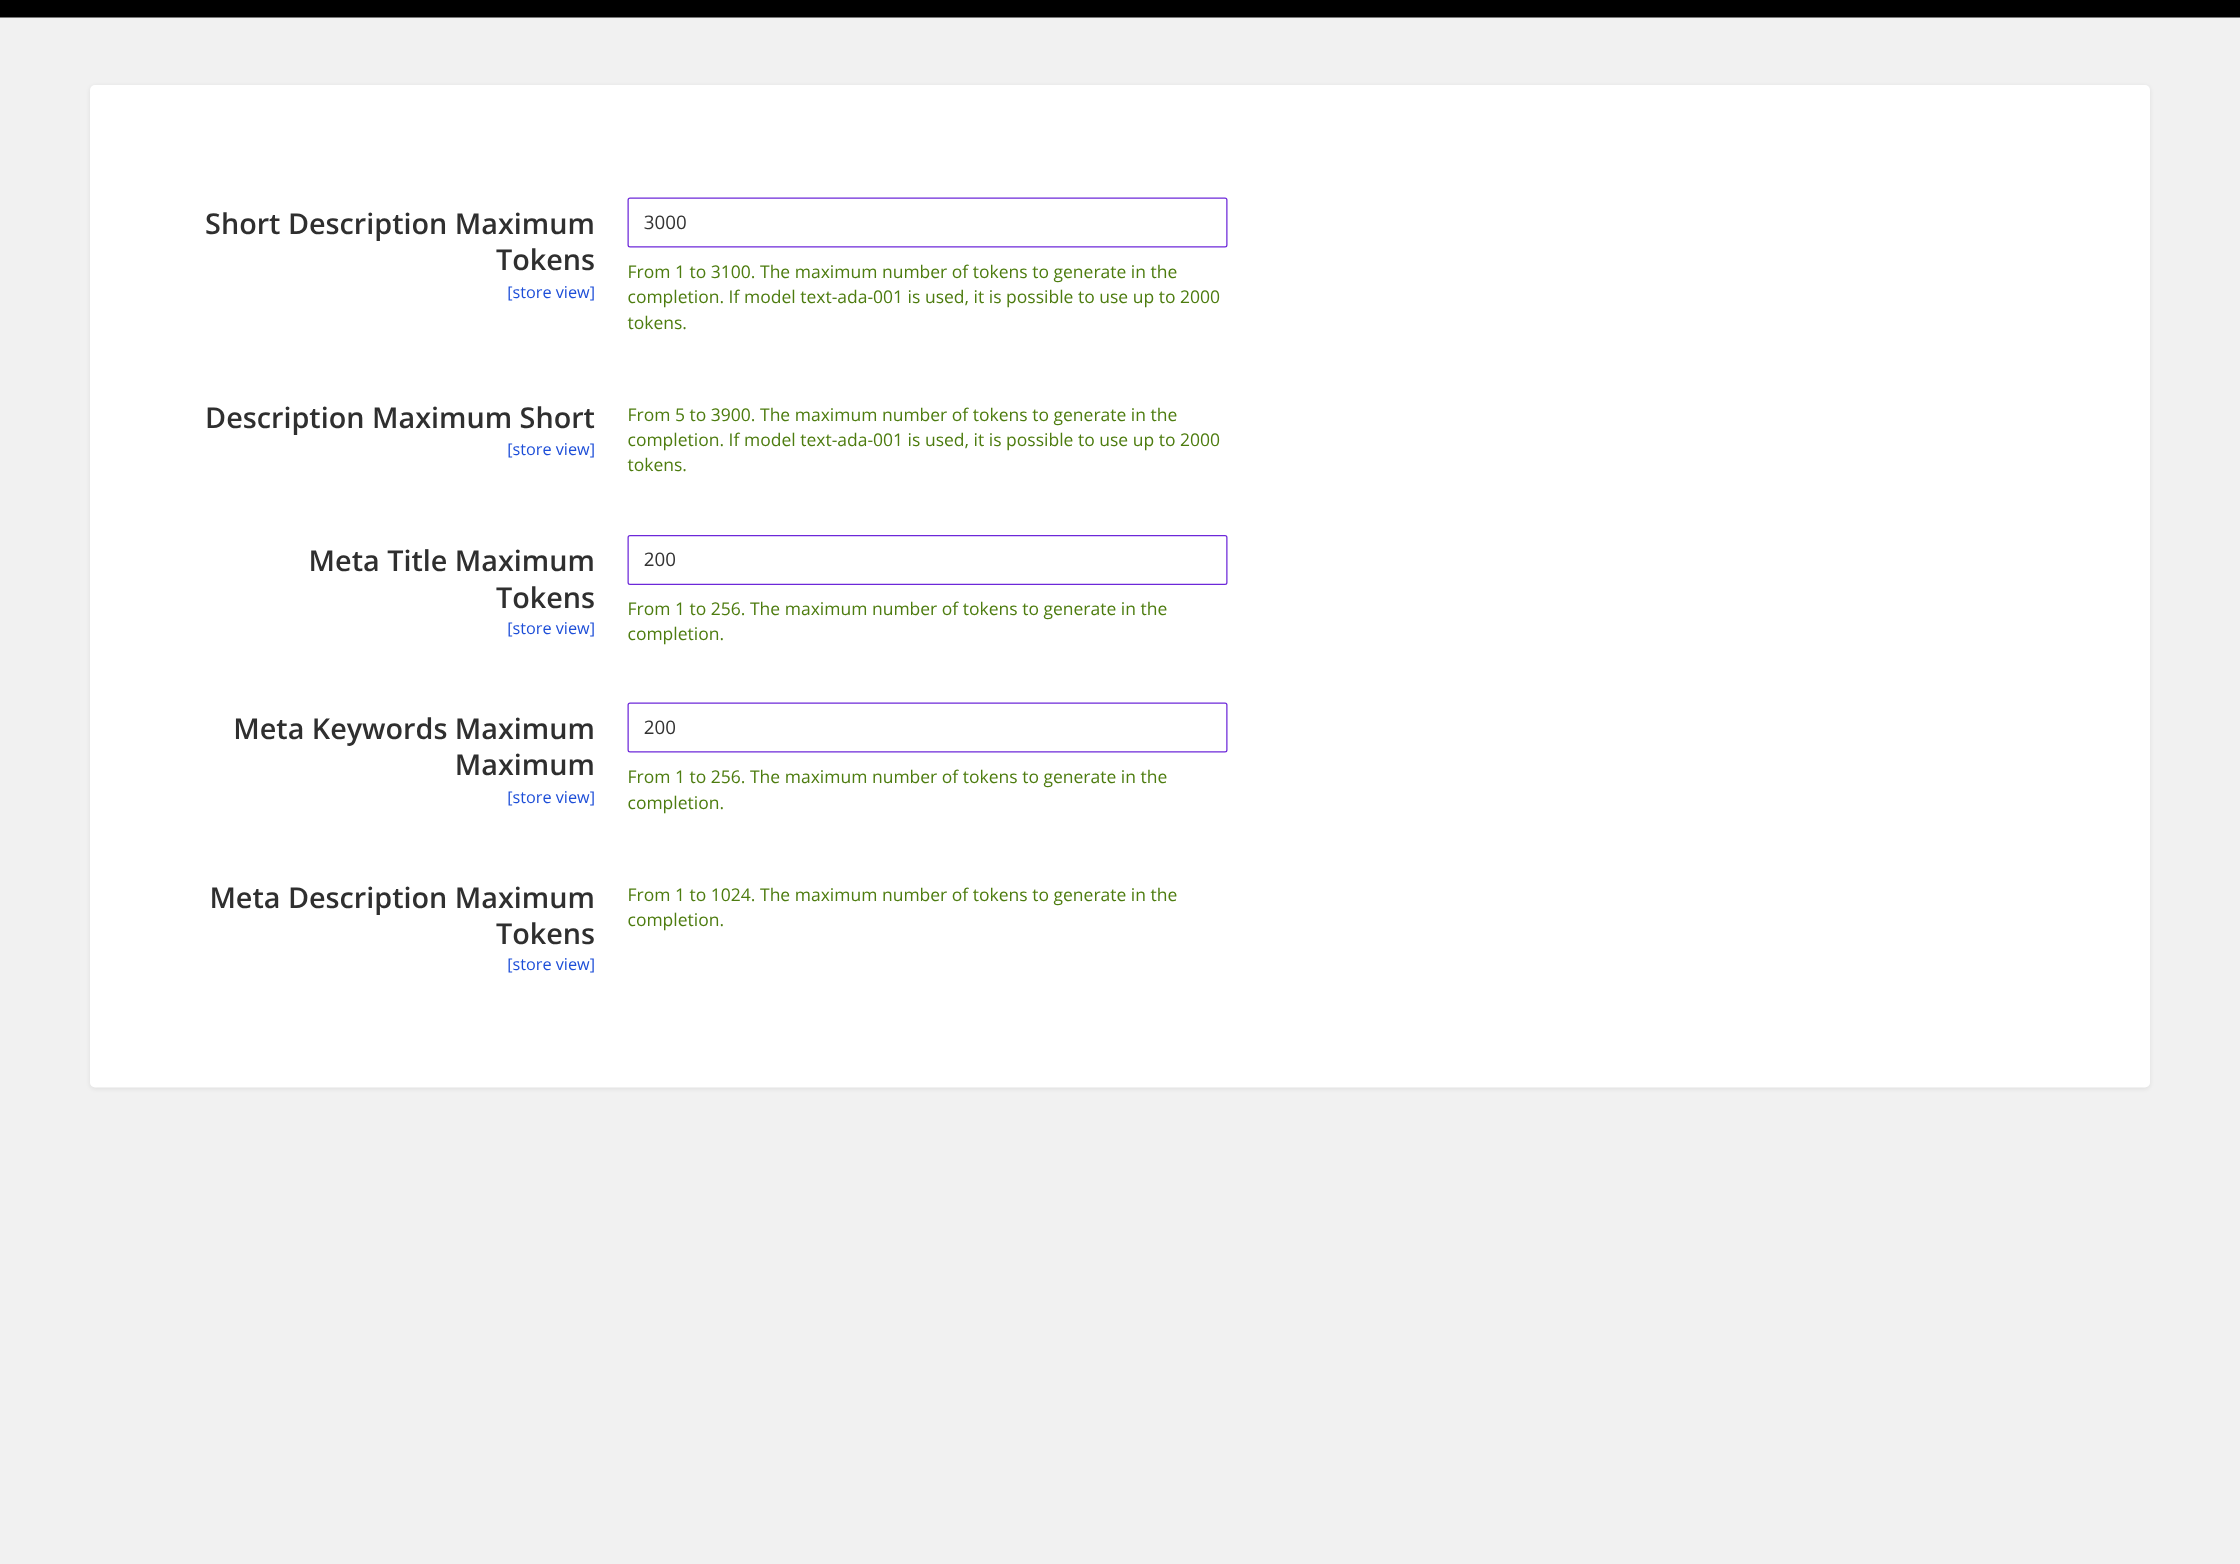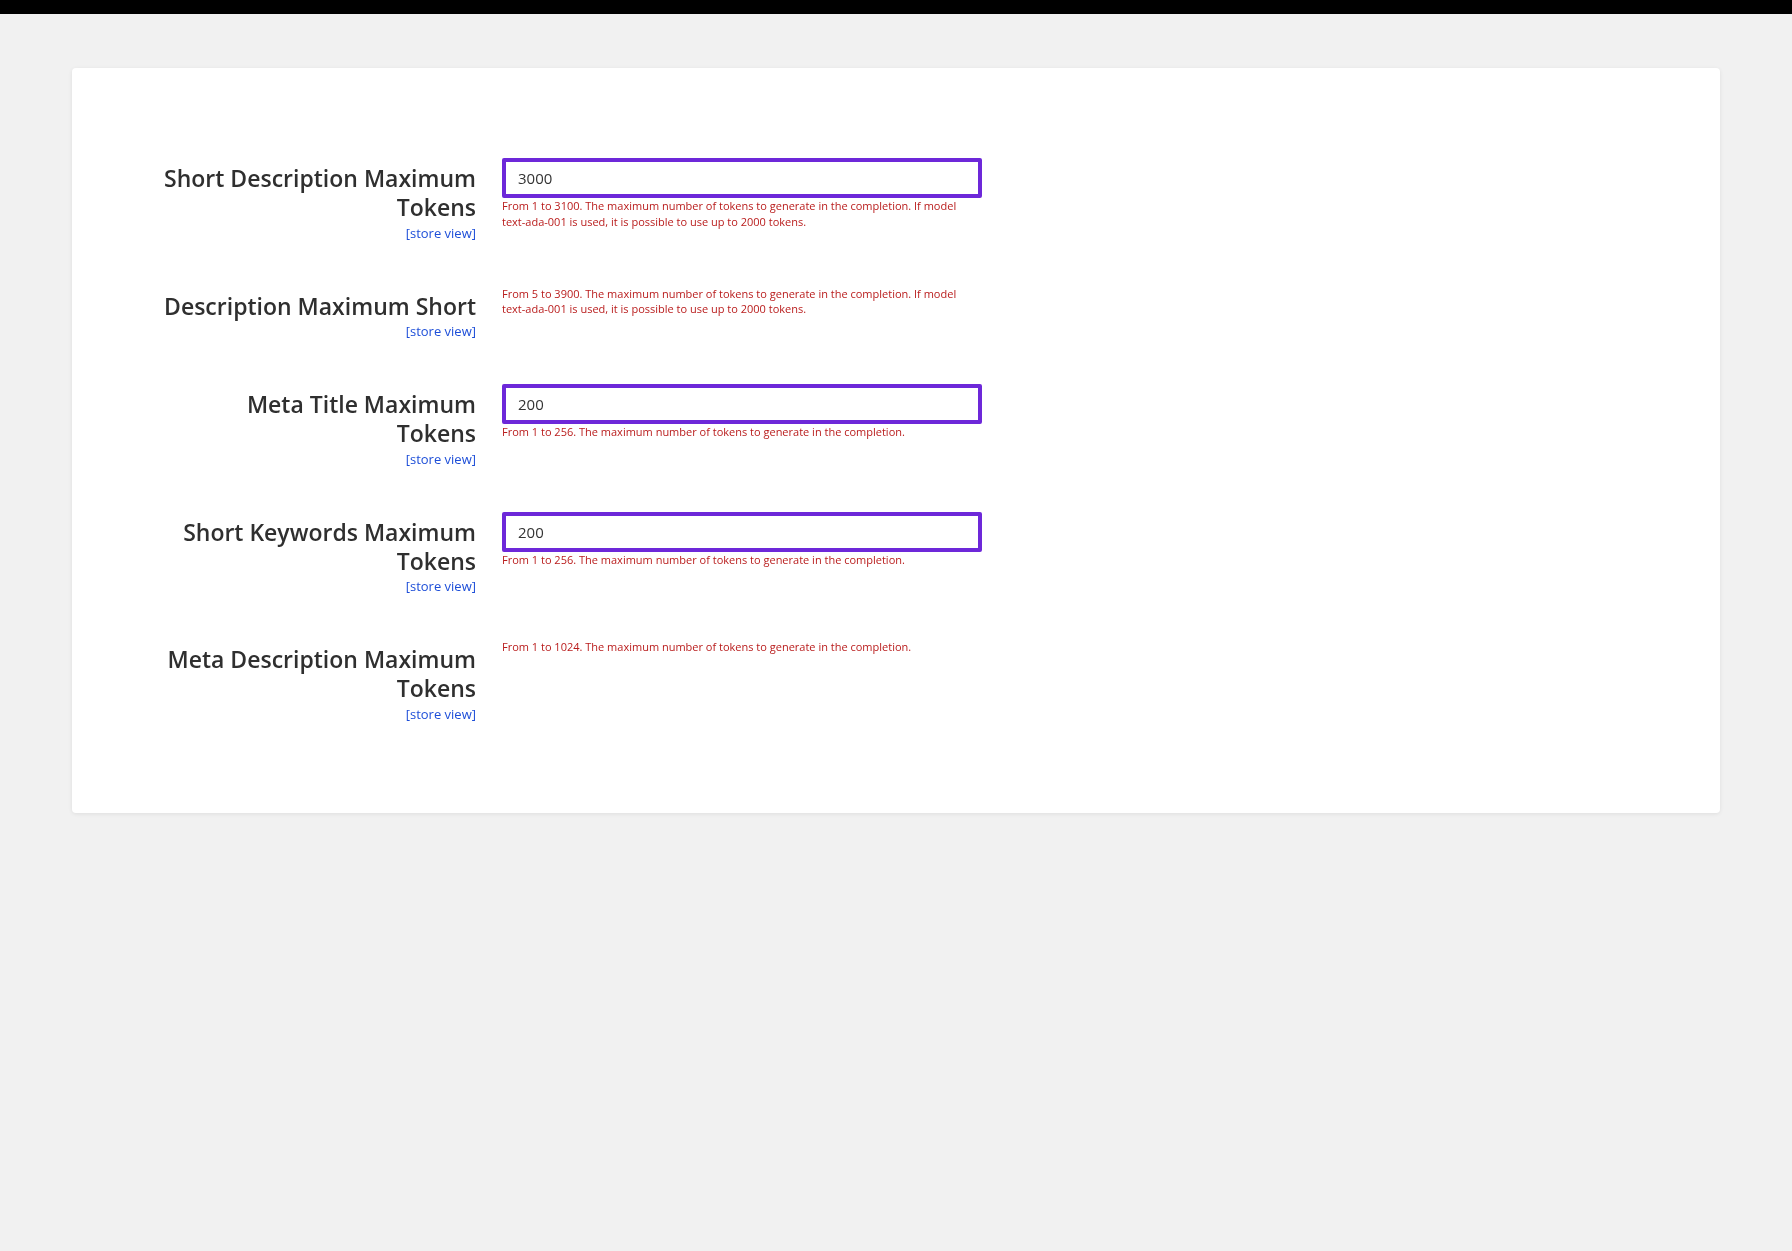--- a/index.html
+++ b/index.html
@@ -52,29 +52,30 @@
   .control-col {
     flex: 1;
     max-width: 480px;
   }
   .text-input {
     width: 100%;
     height: 40px;
     padding: 0 12px;
     font-size: 15px;
     color: #333;
-    border: 4px solid #6d28d9;
+    border: 1px solid #6d28d9;
     border-radius: 2px;
     background: #fff;
     font-family: inherit;
   }
   .help-text {
-    font-size: 11px;
-    color: #b91c1c;
+    font-size: 14px;
+    color: #4d7c0f;
     line-height: 1.45;
+    margin-top: 10px;
   }
 </style>
 </head>
 <body>
 
 <div class="top-bar"></div>
 
 <div class="page">
   <div class="panel">
 
@@ -105,21 +106,21 @@
         <span class="field-scope">[store view]</span>
       </div>
       <div class="control-col">
         <input type="text" class="text-input" value="200" style="">
         <div class="help-text">From 1 to 256. The maximum number of tokens to generate in the completion.</div>
       </div>
     </div>
 
     <div class="field-row">
       <div class="label-col">
-        <span class="field-label">Short Keywords Maximum Tokens</span>
+        <span class="field-label">Meta Keywords Maximum Maximum</span>
         <span class="field-scope">[store view]</span>
       </div>
       <div class="control-col">
         <input type="text" class="text-input" value="200" style="">
         <div class="help-text">From 1 to 256. The maximum number of tokens to generate in the completion.</div>
       </div>
     </div>
 
     <div class="field-row">
       <div class="label-col">

